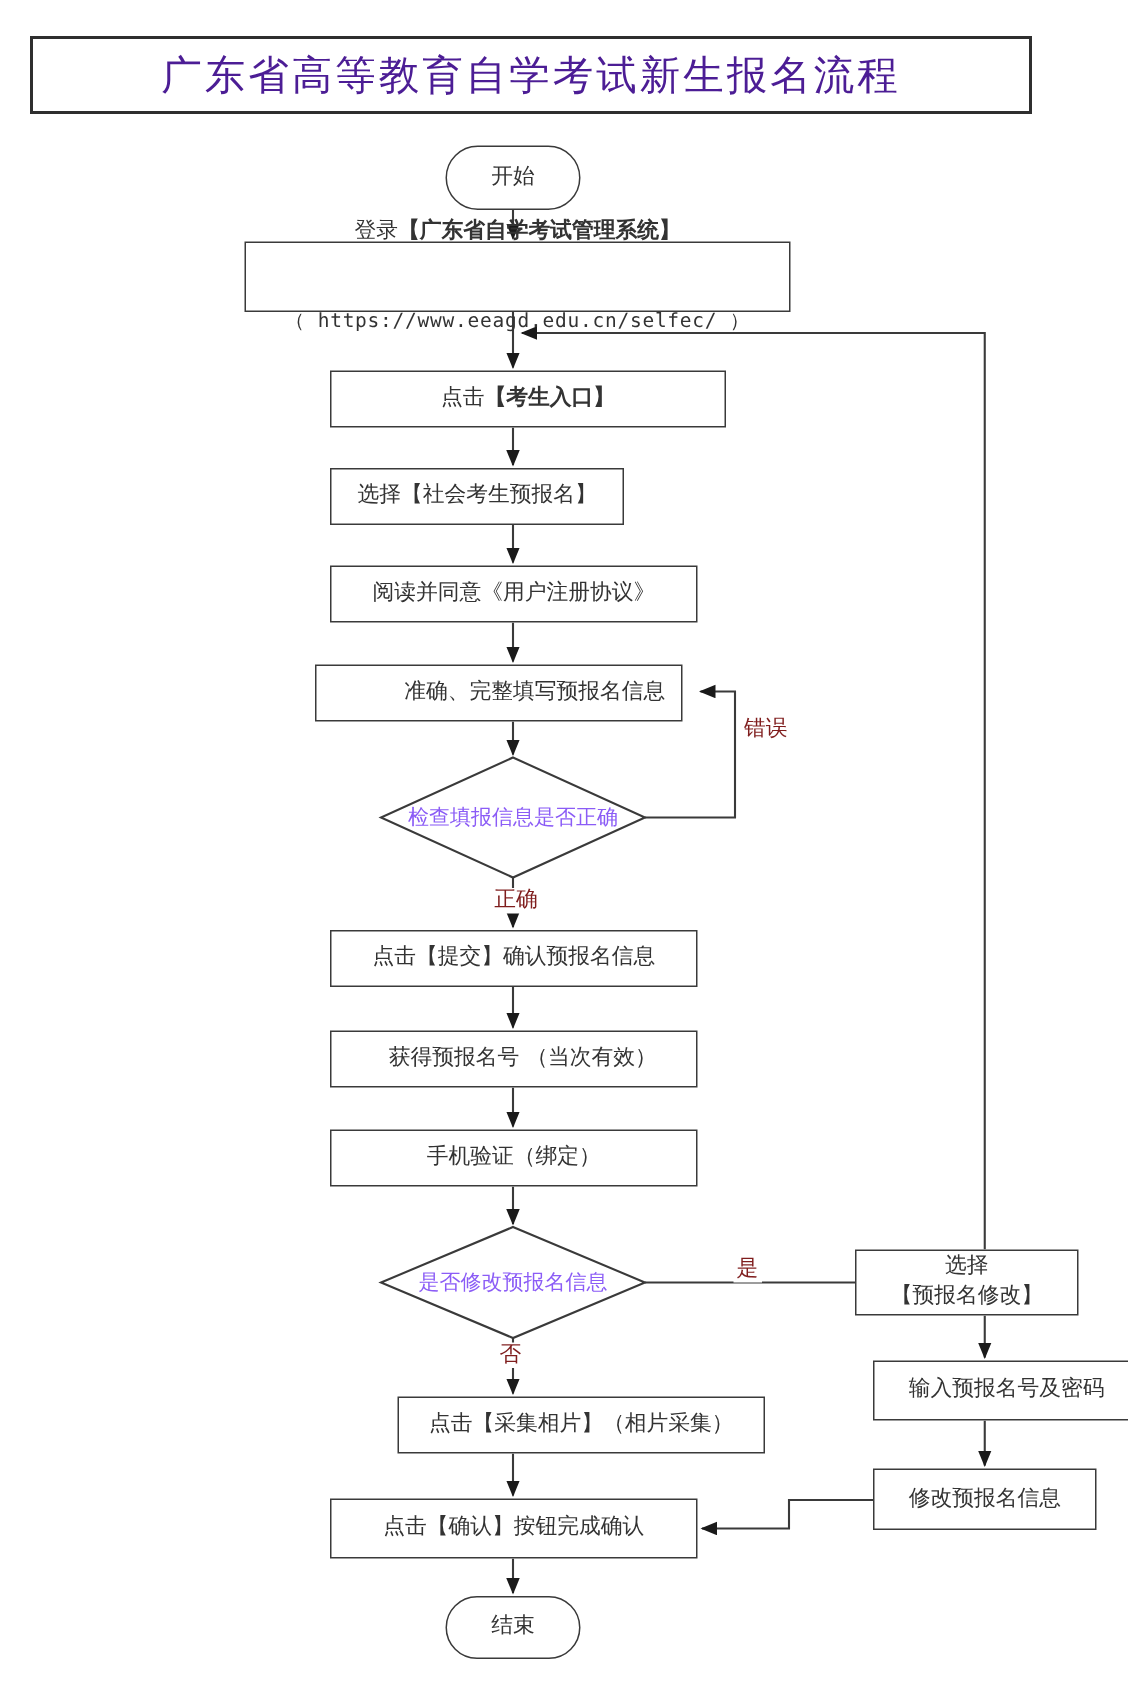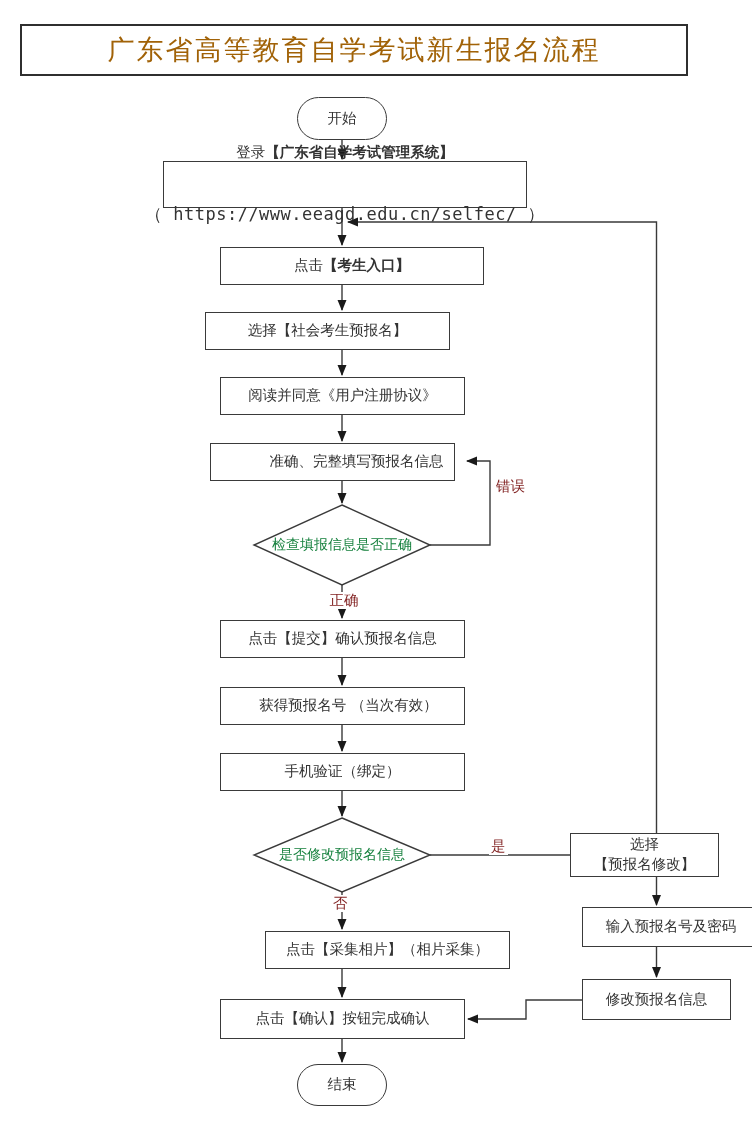--- a/index.html
+++ b/index.html
@@ -14,26 +14,26 @@
     display:flex; flex-direction:column; align-items:center; justify-content:center;
     text-align:left; font-size:14.5px; line-height:1.35; color:#333333;
   }
   .box .row { white-space:nowrap; }
   .strong { font-weight:bold; font-family:"DejaVu Sans", sans-serif; }
   .oval { border-radius:22px; }
   .title-box {
     position:absolute; left:20px; top:24px; width:668px; height:52px;
     box-sizing:border-box; border:2px solid #2f2f2f; background:#ffffff;
     display:flex; align-items:center; justify-content:center;
-    font-size:27px; letter-spacing:2px; color:#a16207; white-space:nowrap;
+    font-size:27px; letter-spacing:2px; color:#4c1d95; white-space:nowrap;
   }
-  .url { font-family:"DejaVu Sans Mono", monospace; font-size:17px; letter-spacing:0.5px;margin-top:41px; }
+  .url { font-family:"DejaVu Sans Mono", monospace; font-size:13px; letter-spacing:0.5px;margin-top:41px; }
   .dtext {
     position:absolute; display:flex; align-items:center; justify-content:center;
-    text-align:center; font-size:14px; color:#15803d; background:transparent;
+    text-align:center; font-size:14px; color:#8b5cf6; background:transparent;
     white-space:nowrap;
   }
   .elabel {
     position:absolute; font-size:14.5px; color:#7f1d1d; background:#ffffff;
     padding:0 2px; white-space:nowrap; line-height:1.2;
   }
   .center { text-align:center; }
 </style>
 </head>
 <body>
@@ -83,21 +83,21 @@
     </span>
     <span class="row url">（ https://www.eeagd.edu.cn/selfec/ ）</span>
   </div>
 
   <div class="box" style="left:220px; top:247px; width:264px; height:38px;">
     <span class="row">
       <span>点击</span><span class="strong">【考生入口】</span>
     </span>
   </div>
 
-  <div class="box" style="left:205px; top:312px; width:245px; height:38px;">
+  <div class="box" style="left:220px; top:312px; width:196px; height:38px;">
     <span>选择【社会考生预报名】</span>
   </div>
 
   <div class="box" style="left:220px; top:377px; width:245px; height:38px;">
     <span>阅读并同意《用户注册协议》</span>
   </div>
 
   <div class="box" style="left:210px; top:443px; width:245px; height:38px;padding-left:48px;">
     <span>准确、完整填写预报名信息</span>
   </div>

